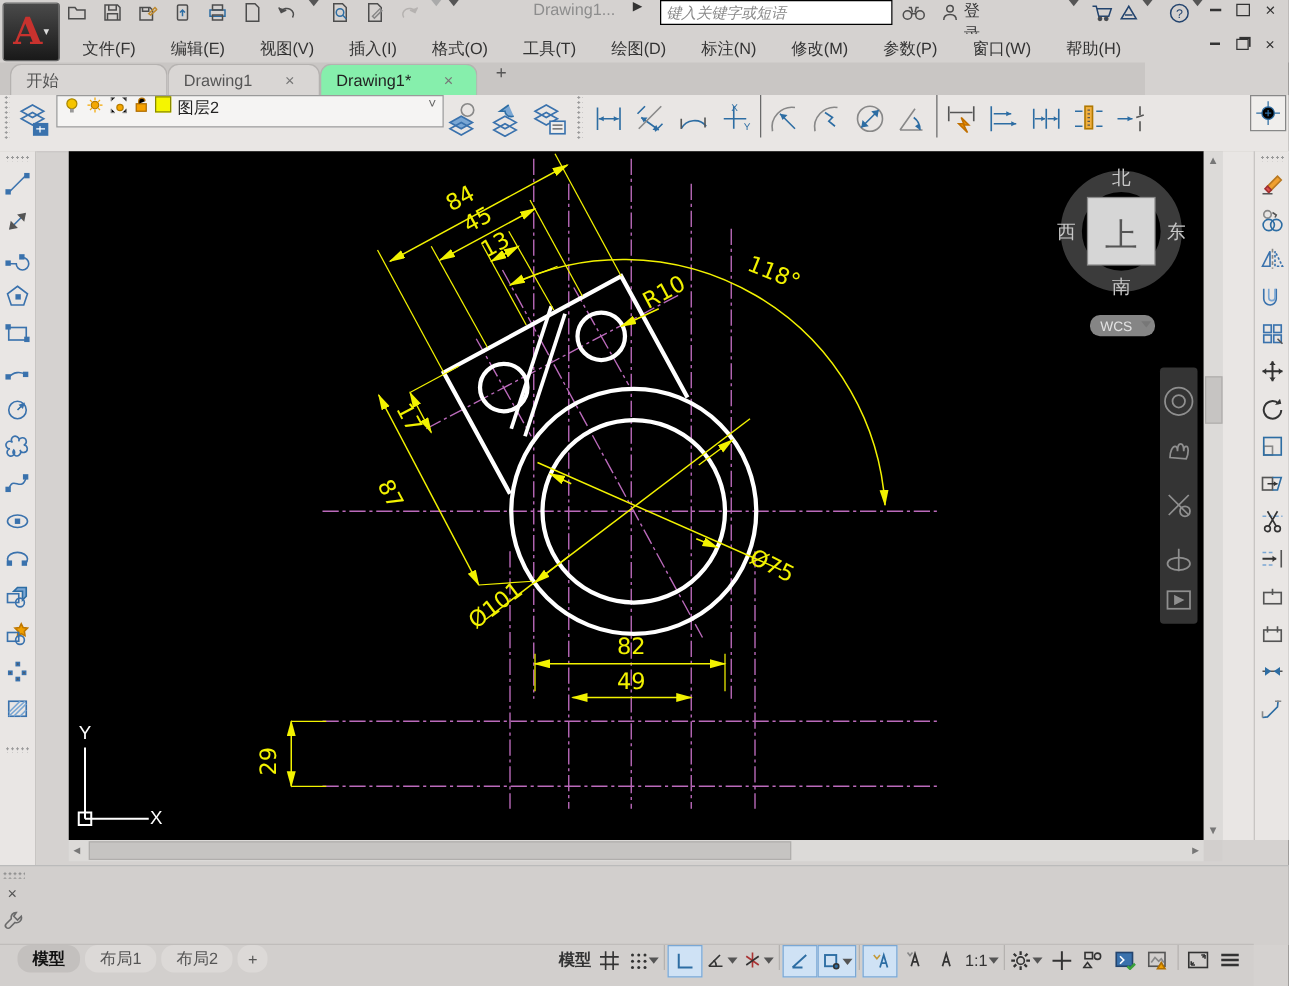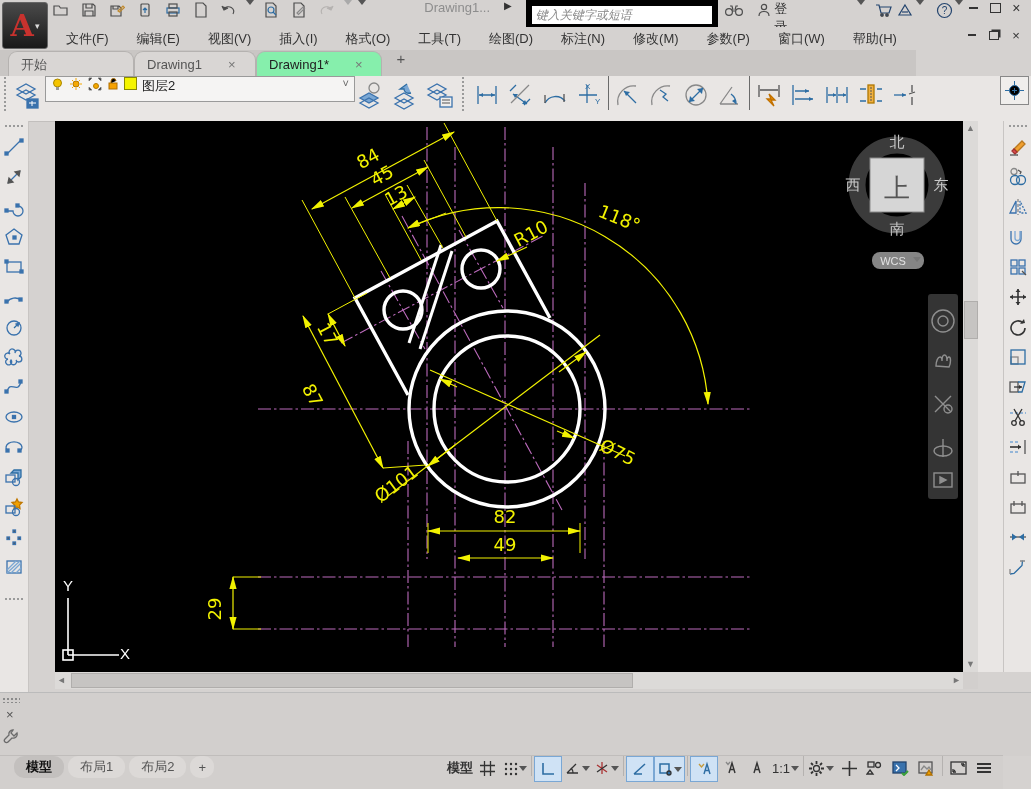--- a/index.html
+++ b/index.html
@@ -10,21 +10,21 @@
   .flex{display:flex;align-items:flex-start}
   
   #titlebar{left:0;top:0;width:1031px;height:27px;background:#d5d2d0}
   #menubar{left:0;top:27px;width:1031px;height:23px;background:#d5d2d0;font-size:13px;color:#333}
   #logo{left:2px;top:2px;width:44px;height:45px;background:linear-gradient(#4a4a4a,#191919);
         border:1px solid #666;border-radius:3px;color:#c8322e;
         font:bold 30px "DejaVu Serif",serif;display:flex;align-items:center;justify-content:center}
   .qat-ic{width:22px;height:20px;display:flex;align-items:center;justify-content:center}
   .qat-ic svg{stroke:#4d4d4d;fill:none;stroke-width:1.2}
   .doc-title{color:#8d8d8d;font-size:13px}
-  #tb-search{width:178px;height:18px;border:6px solid #000000;background:#fff;font-size:12px;padding:0 4px}
+  #tb-search{width:178px;height:18px;border:1px solid #000000;background:#fff;font-size:12px;padding:0 4px}
   #tb-search::placeholder,#cmd-input::placeholder{font-style:italic;color:#888}
   .menu-item{padding:0 14px;height:23px;display:flex;align-items:center;cursor:default}
   .winbtn{width:22px;height:16px;display:flex;align-items:center;justify-content:center}
   .cv{border-left:4px solid transparent;border-right:4px solid transparent;border-top:5px solid #555;display:inline-block;width:0;height:0}
   
   #tabbar{left:0;top:50px;width:916px;height:26px;background:#c9c6c4}
   .ftab{height:25px;margin-top:1px;border-radius:9px 9px 0 0;display:flex;align-items:center;
         padding:0 12px;font-size:13px;color:#555;background:#d9d6d4;border:1px solid #b5b2b0;border-bottom:none}
   .ftab.active{background:#86efac;color:#222}
   .ftab .x{margin-left:26px;color:#777;font-size:13px}

